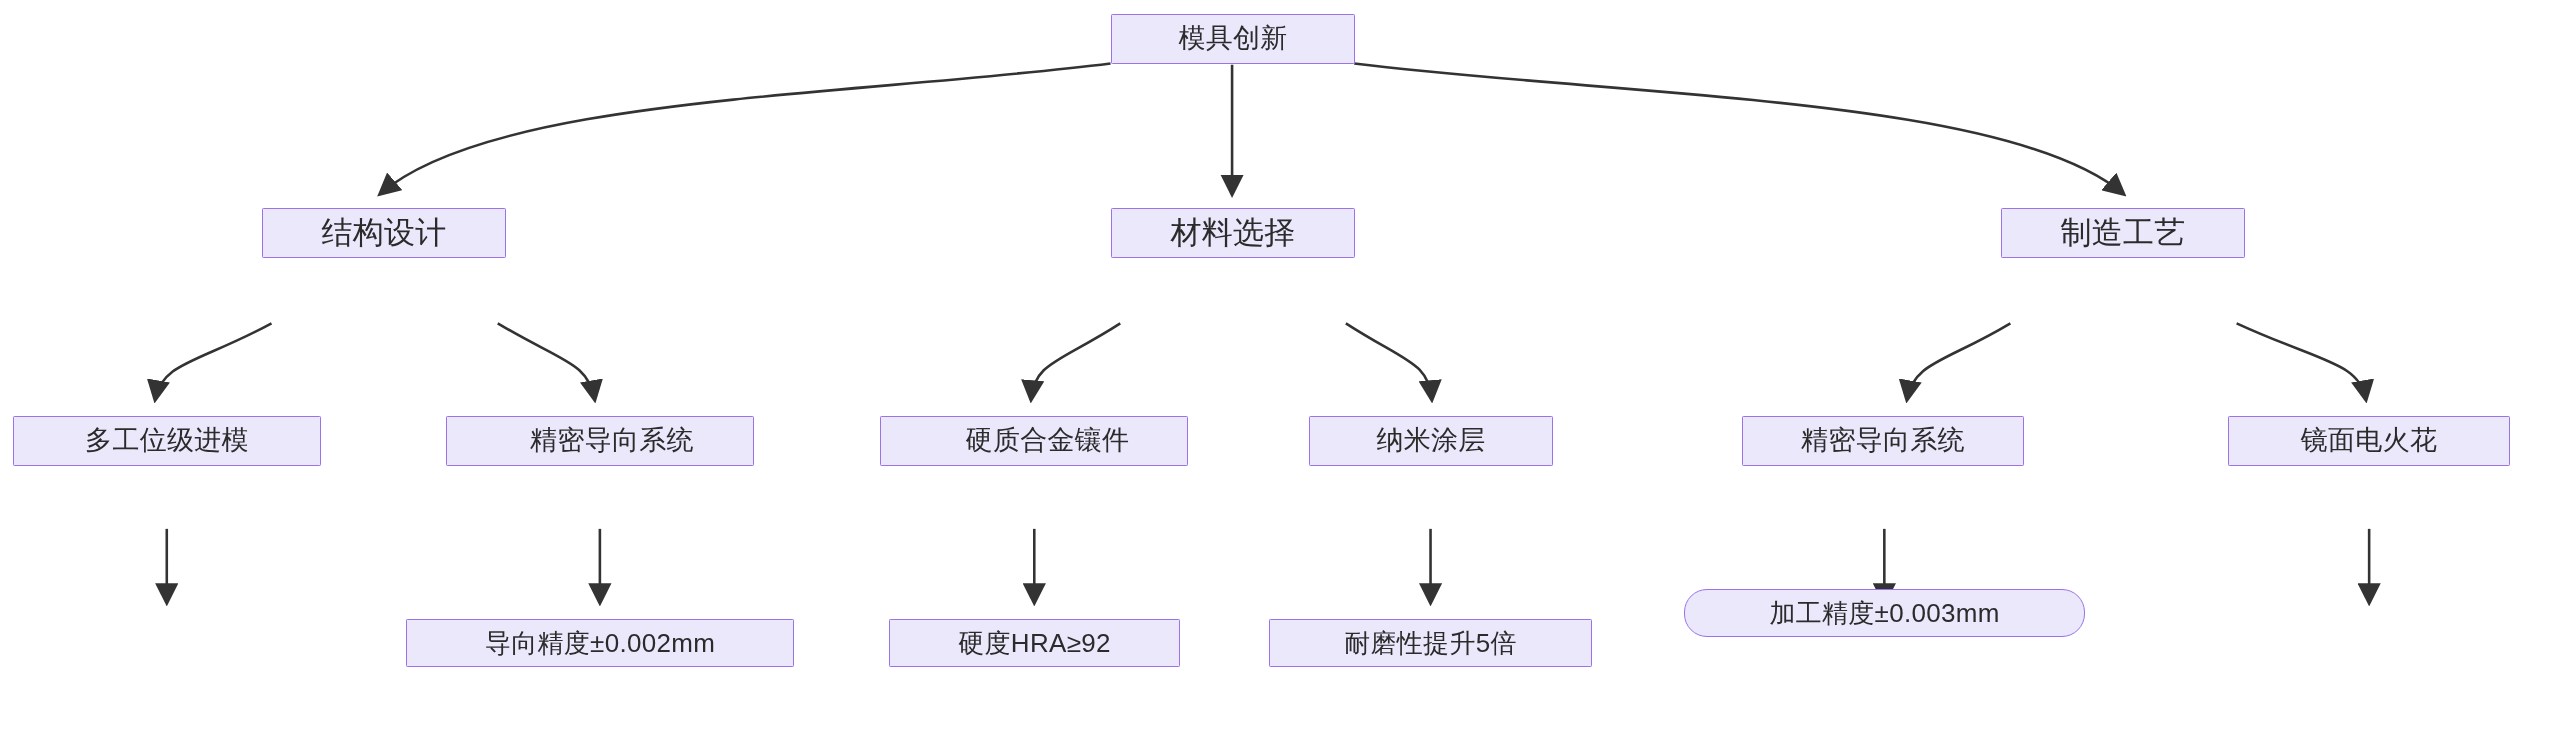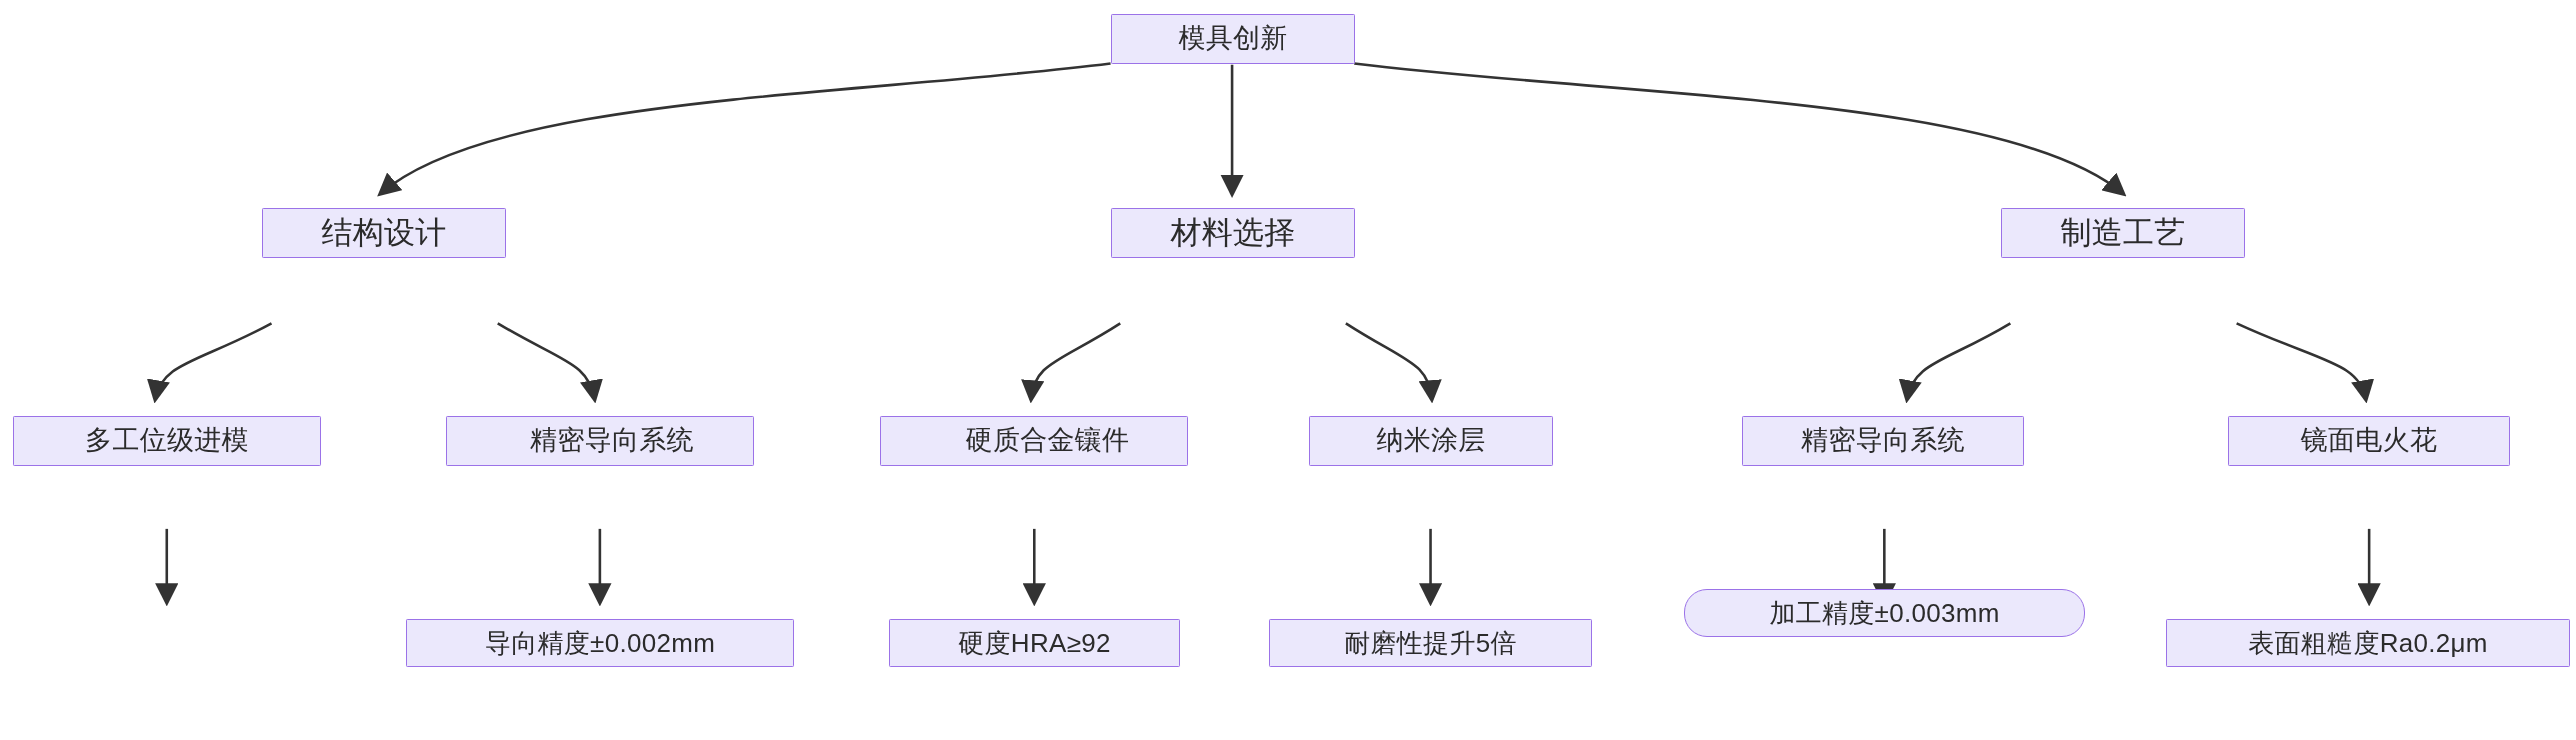--- a/index.html
+++ b/index.html
@@ -98,18 +98,15 @@
   </div>
   <div class="node lvl4" style="left:889px;top:619px;width:291px;height:48px;">
     <span>硬度HRA≥92</span>
   </div>
   <div class="node lvl4" style="left:1269px;top:619px;width:323px;height:48px;">
     <span>耐磨性提升5倍</span>
   </div>
   <div class="node lvl4" style="left:1684px;top:589px;width:401px;height:48px;border-radius:23px;">
     <span>加工精度±0.003mm</span>
   </div>
-  <div class="node lvl4" style="left:2166px;top:619px;width:404px;height:48px;">
-    <span>表面粗糙度Ra0.2μm</span>
-  </div>
 
 </div>
 
 
 </body></html>

